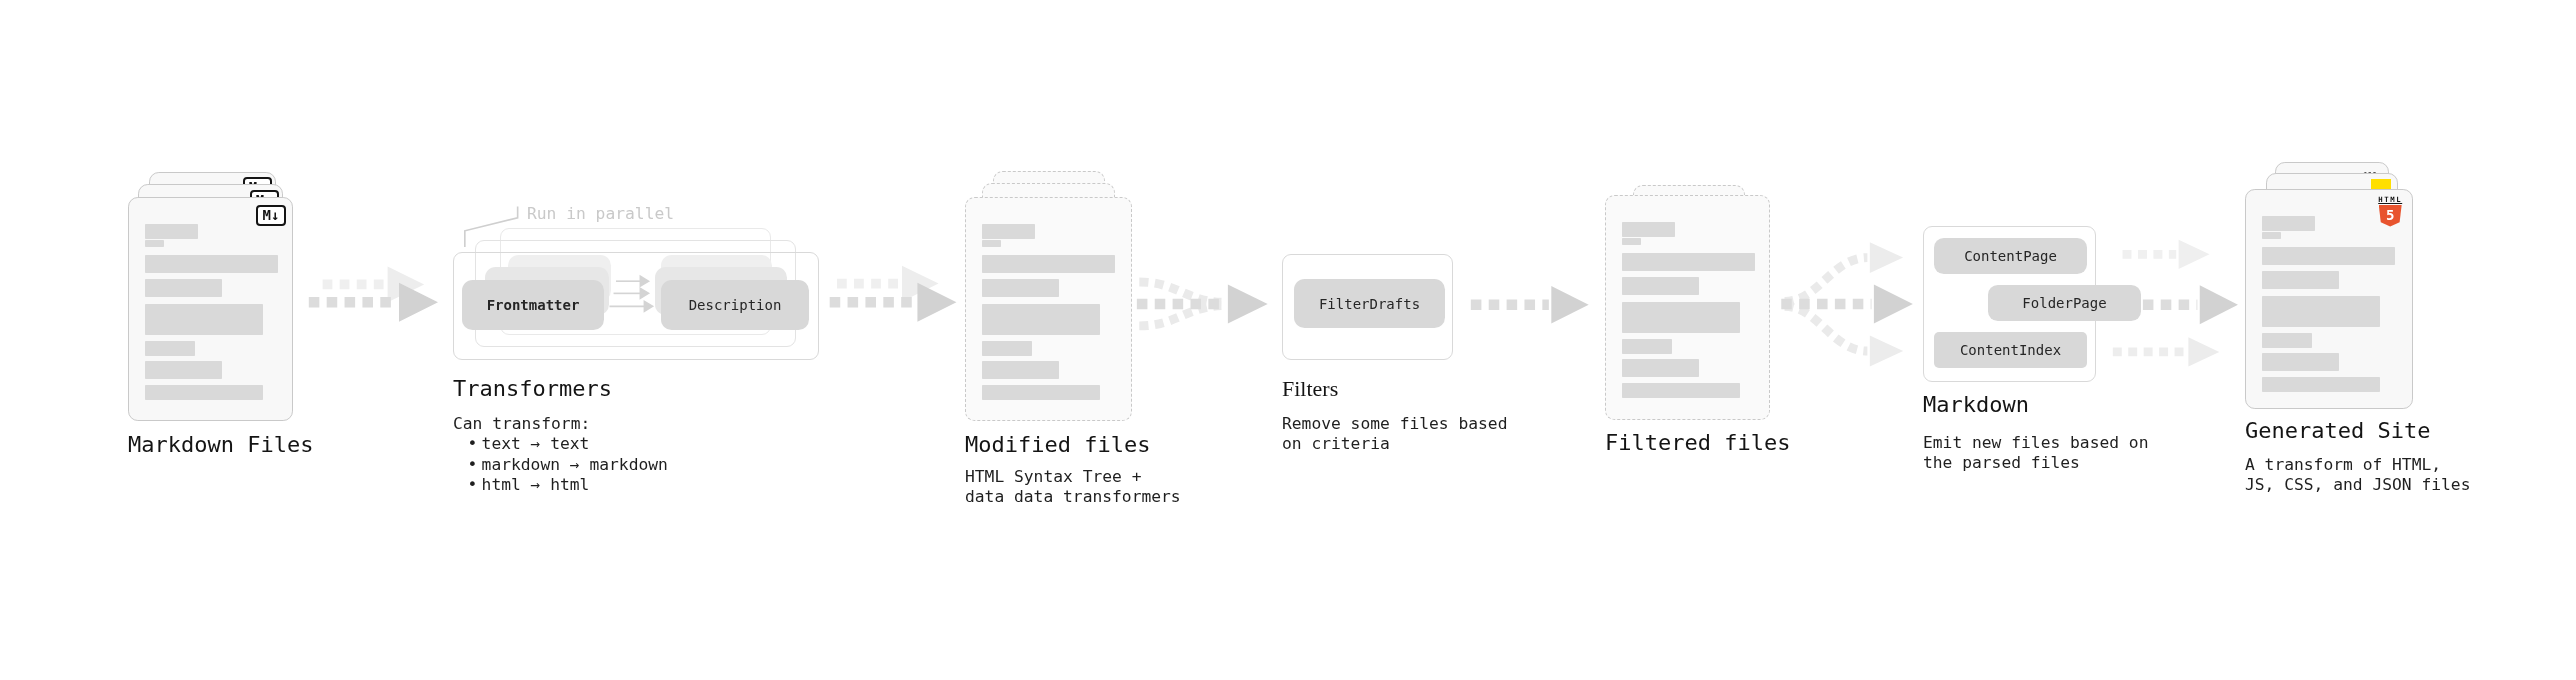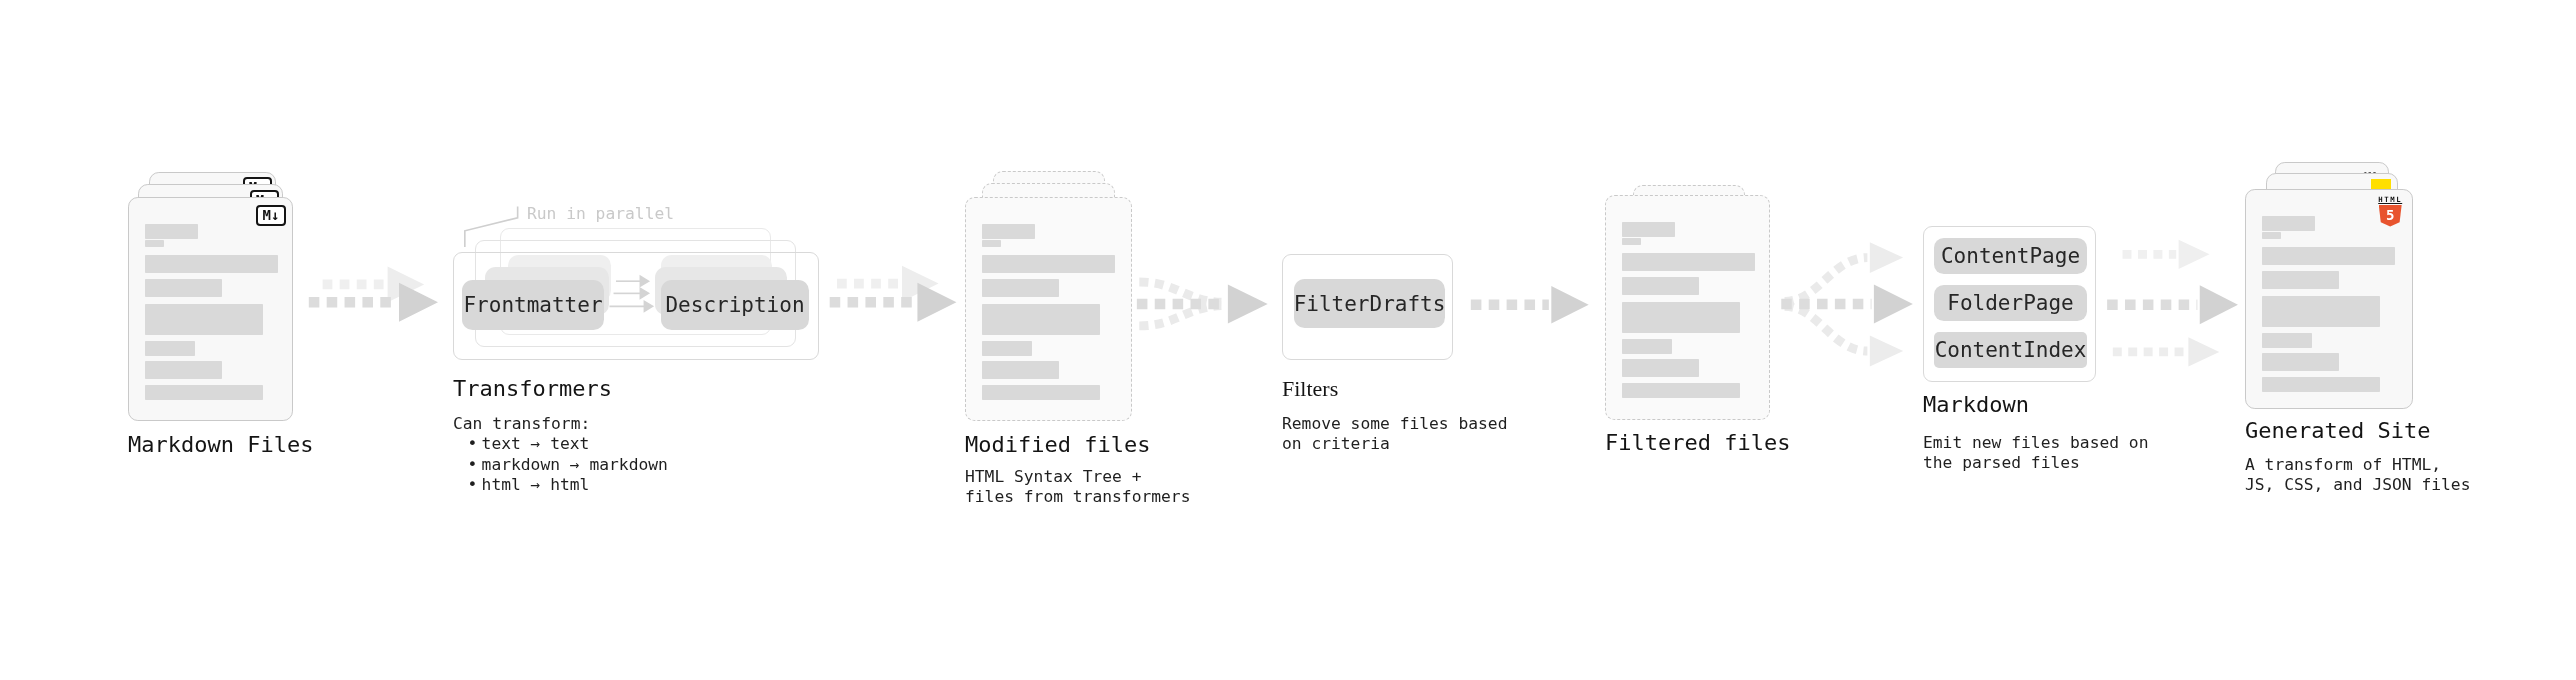--- a/index.html
+++ b/index.html
@@ -20,21 +20,21 @@
   .css-icon .u{height:3.3px;width:19.5px;background:#2965f1;margin-top:0.8px;}
   .js-icon{position:absolute;width:19.5px;height:9.8px;background:#ffdf00;}
   .html5-icon{position:absolute;width:29px;text-align:center;}
   .html5-icon .w{font-size:7.3px;font-weight:bold;letter-spacing:1.6px;color:#141414;line-height:8.1px;text-decoration:underline;}
   .html5-icon .shield{width:23px;height:22px;margin:0.8px auto 0;background:#e8542e;color:#ffffff;
      font-size:14px;font-weight:bold;line-height:21px;text-align:center;
      clip-path:polygon(0 0,100% 0,91% 80%,50% 100%,9% 80%);}
   
   .gbox{position:absolute;border:1.6px solid #d9d9d9;border-radius:9px;background:transparent;box-sizing:border-box;}
   .pill{position:absolute;border-radius:10.6px;background:#d8d8d8;display:flex;align-items:center;
-        justify-content:center;font-size:21px;color:#262626;}
+        justify-content:center;font-size:14px;color:#262626;}
   .pill.ghost2{background:#e7e7e7;}
   .pill.ghost3{background:#efefef;}
   
   .h{position:absolute;font-size:22px;color:#141414;white-space:nowrap;}
   .sub{position:absolute;font-size:16.3px;line-height:20.3px;color:#1f1f1f;white-space:nowrap;}
   .note{position:absolute;font-size:16.3px;color:#c9c9c9;white-space:nowrap;}
   .bullet-line{display:flex;}
   .bullet-line .dot{width:14px;padding-left:14.6px;}
   .overlay{position:absolute;left:0;top:0;}
 </style>
@@ -124,21 +124,21 @@
 
   <div>
     <div class="note" style="left:527px;top:204px;">Run in parallel</div>
     <div class="gbox" style="left:500px;top:228px;width:271px;height:107px;z-index:1;border-color:#e9e9e9;"></div>
     <div class="pill ghost3" style="left:508px;top:255px;width:103px;height:46px;z-index:2;"></div>
     <div class="pill ghost3" style="left:661px;top:255px;width:111px;height:46px;z-index:2;"></div>
     <div class="gbox" style="left:475px;top:240px;width:321px;height:107px;z-index:3;border-color:#e3e3e3;"></div>
     <div class="pill ghost2" style="left:485px;top:267px;width:124px;height:48px;z-index:4;"></div>
     <div class="pill ghost2" style="left:655px;top:267px;width:132px;height:48px;z-index:4;"></div>
     <div class="gbox" style="left:453px;top:252px;width:366px;height:108px;z-index:5;"></div>
-    <div class="pill" style="left:462px;top:280px;width:142px;height:50px;z-index:6;">Frontmatter</div>
+    <div class="pill" style="left:462px;top:280px;width:142px;height:50px;z-index:6;font-weight:bold;">Frontmatter</div>
     <div class="pill" style="left:661px;top:280px;width:148px;height:50px;z-index:6;">Description</div>
     <div class="h" style="left:453px;top:376px;">Transformers</div>
     <div class="sub" style="left:453px;top:414px;">
       <div>Can transform:</div>
       <div class="bullet-line">
         <span class="dot">•</span>
         <span>text → text</span>
       </div>
       <div class="bullet-line">
         <span class="dot">•</span>
@@ -160,21 +160,21 @@
         <div class="bar" style="top: 57px; width: 133px; height: 18px;"></div>
         <div class="bar" style="top: 81px; width: 77px; height: 18px;"></div>
         <div class="bar" style="top: 106px; width: 118px; height: 31px;"></div>
         <div class="bar" style="top: 143px; width: 50px; height: 14.6px;"></div>
         <div class="bar" style="top: 163px; width: 77px; height: 18px;"></div>
         <div class="bar" style="top: 187px; width: 118px; height: 14.6px;"></div>
       </div>
     <div class="h" style="left:965px;top:432px;">Modified files</div>
     <div class="sub" style="left:965px;top:467px;">
       <div>HTML Syntax Tree +</div>
-      <div>files from transformers</div>
+      <div>data data transformers</div>
     </div>
   </div>
 
   <div>
     <div class="gbox" style="left:1282px;top:254px;width:171px;height:106px;"></div>
     <div class="pill" style="left:1294px;top:279px;width:151px;height:49px;">FilterDrafts</div>
     <div class="h" style="left:1282px;top:376px;font-family:Liberation Serif, serif;">Filters</div>
     <div class="sub" style="left:1282px;top:414px;">
       <div>Remove some files based</div>
       <div>on criteria</div>
@@ -192,21 +192,21 @@
         <div class="bar" style="top: 143px; width: 50px; height: 14.6px;"></div>
         <div class="bar" style="top: 163px; width: 77px; height: 18px;"></div>
         <div class="bar" style="top: 187px; width: 118px; height: 14.6px;"></div>
       </div>
     <div class="h" style="left:1605px;top:430px;">Filtered files</div>
   </div>
 
   <div>
     <div class="gbox" style="left:1923px;top:226px;width:173px;height:156px;"></div>
     <div class="pill" style="left:1934px;top:238px;width:153px;height:36px;border-radius:9.8px;">ContentPage</div>
-    <div class="pill" style="left:1934px;top:285px;width:153px;height:36px;border-radius:9.8px;">FolderPage</div>
+    <div class="pill" style="left:1988px;top:285px;width:153px;height:36px;border-radius:9.8px;">FolderPage</div>
     <div class="pill" style="left:1934px;top:332px;width:153px;height:36px;border-radius:5px;">ContentIndex</div>
     <div class="h" style="left:1923px;top:392px;">Markdown</div>
     <div class="sub" style="left:1923px;top:433px;">
       <div>Emit new files based on</div>
       <div>the parsed files</div>
     </div>
   </div>
 
   <div>
     <div class="doc" style="left:2275px;top:162px;width:114px;height:53px;z-index:1;">

